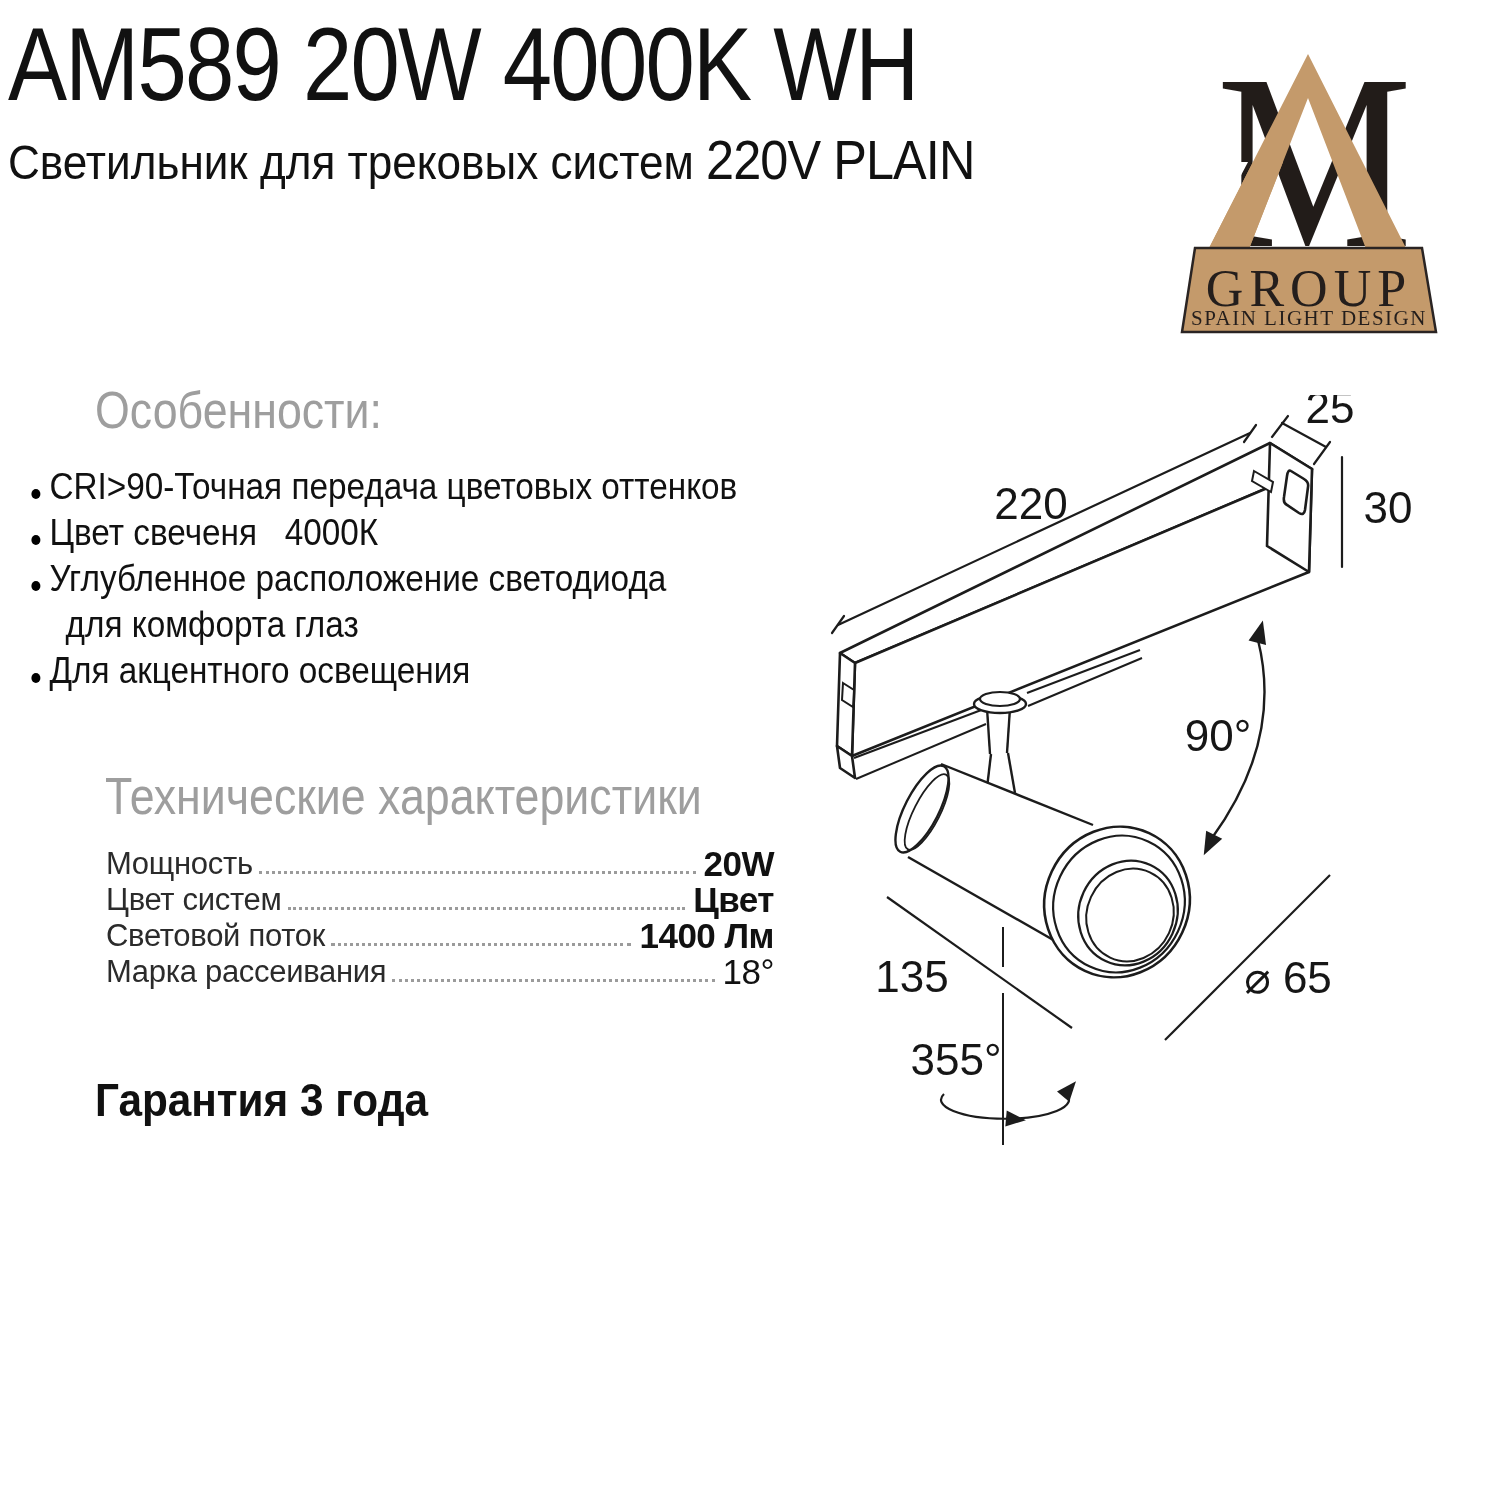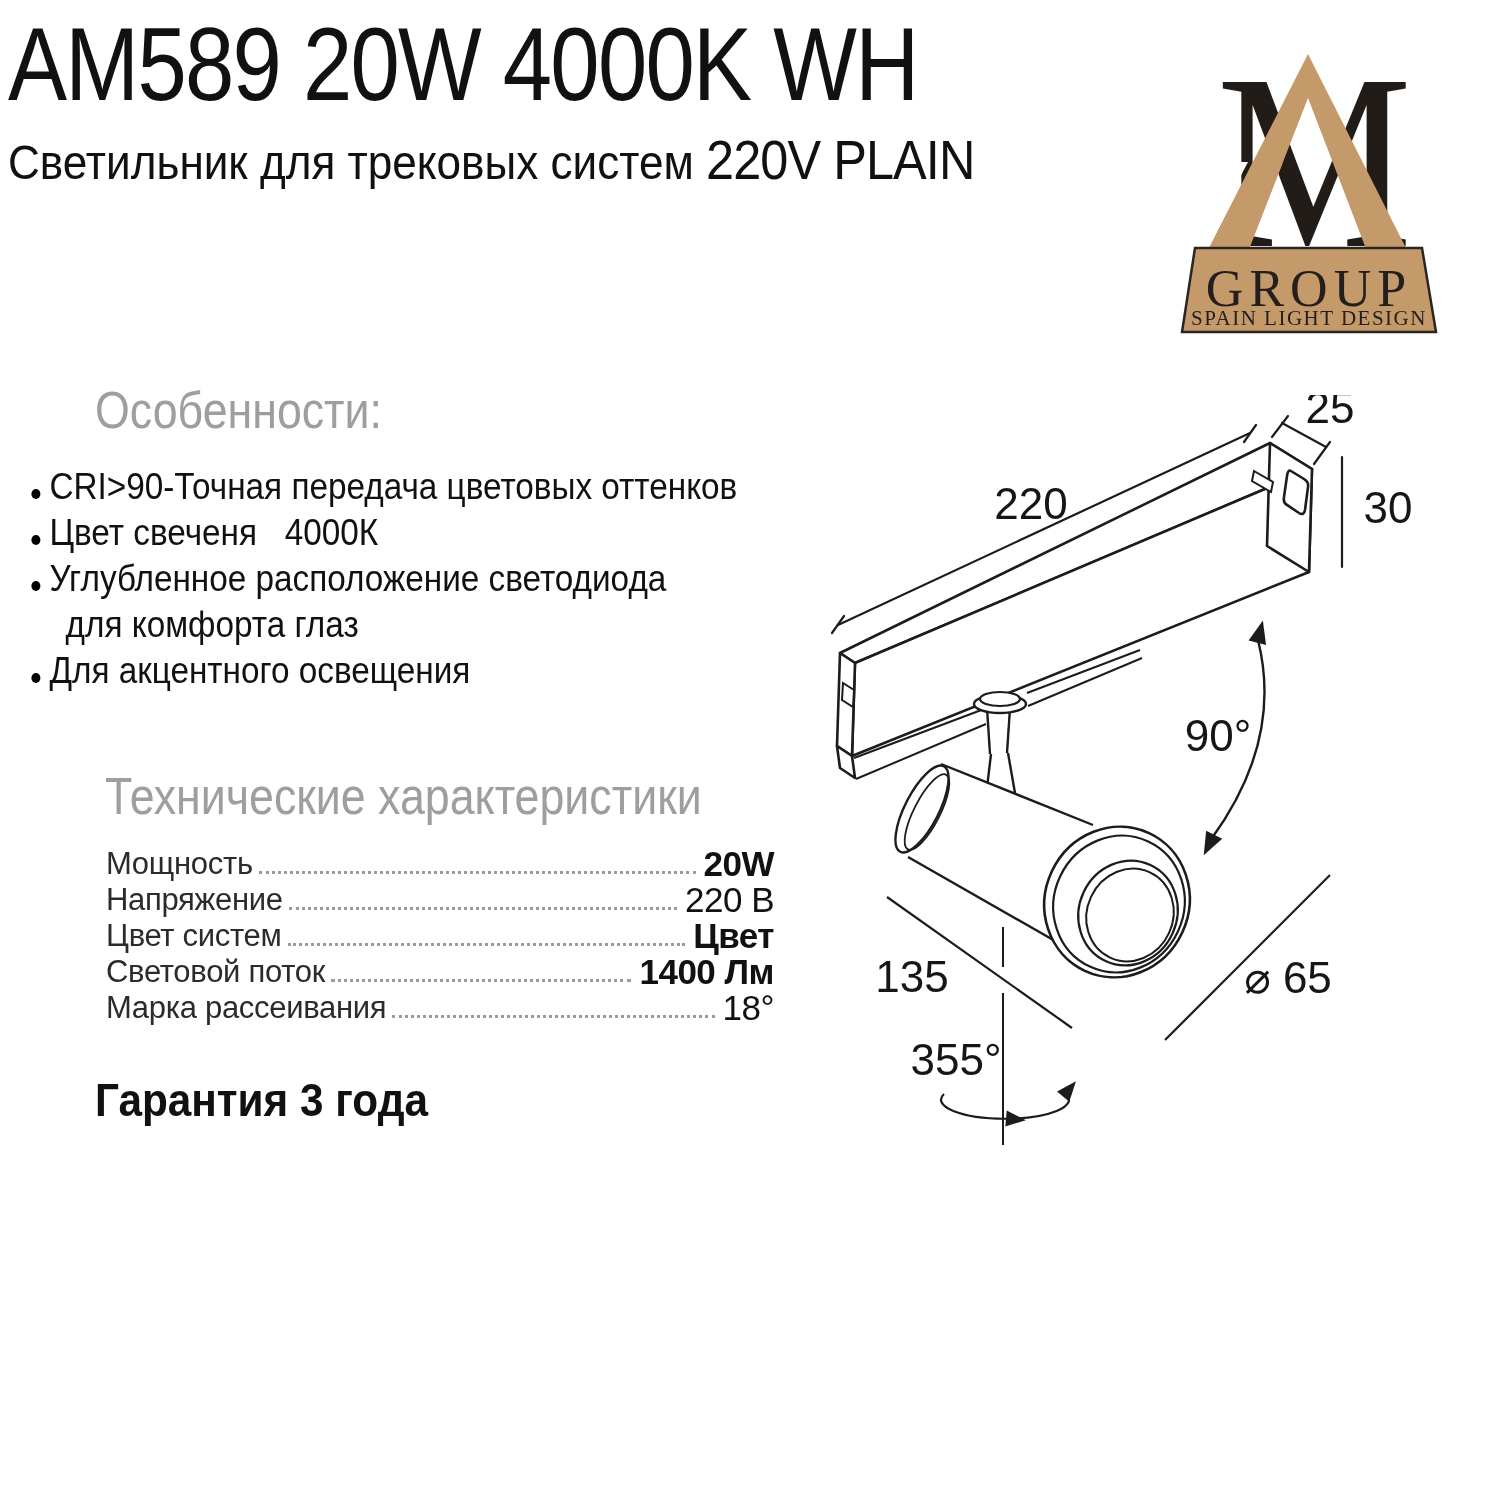--- a/index.html
+++ b/index.html
@@ -81,25 +81,20 @@
   <div class="fi cont">для комфорта глаз</div>
   <div class="fi">Для акцентного освещения</div>
 </div>
 
 <div class="abs section-h tech-h condense">Технические характеристики</div>
 <div class="abs specs">
   <div class="spec-row bold">
     <span class="spec-label">Мощность</span>
     <span class="spec-leader"></span>
     <span class="spec-value">20W</span>
-  </div>
-  <div class="spec-row">
-    <span class="spec-label">Напряжение</span>
-    <span class="spec-leader"></span>
-    <span class="spec-value">220 В</span>
   </div>
   <div class="spec-row bold">
     <span class="spec-label">Цвет систем</span>
     <span class="spec-leader"></span>
     <span class="spec-value">Цвет</span>
   </div>
   <div class="spec-row bold">
     <span class="spec-label">Световой поток</span>
     <span class="spec-leader"></span>
     <span class="spec-value">1400 Лм</span>

